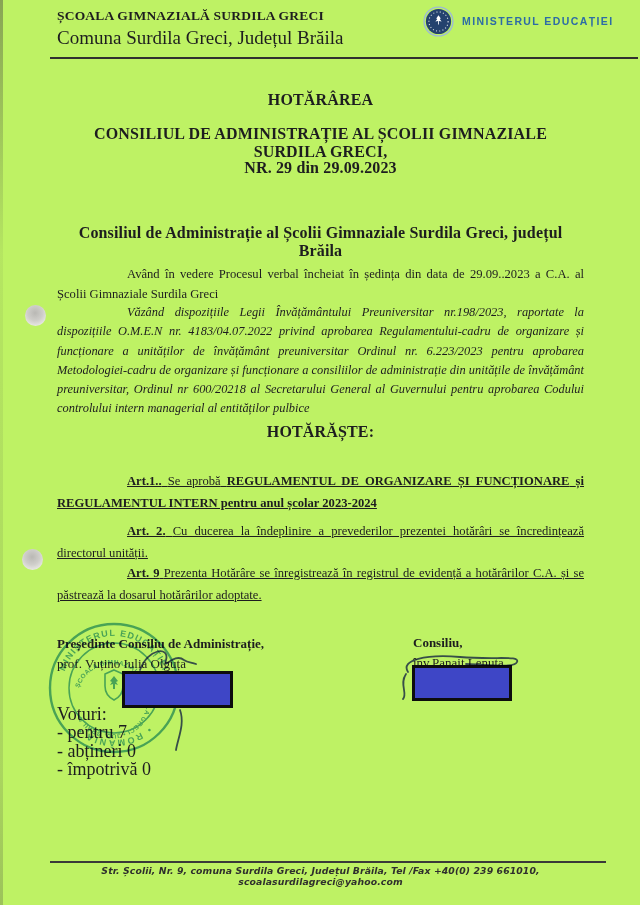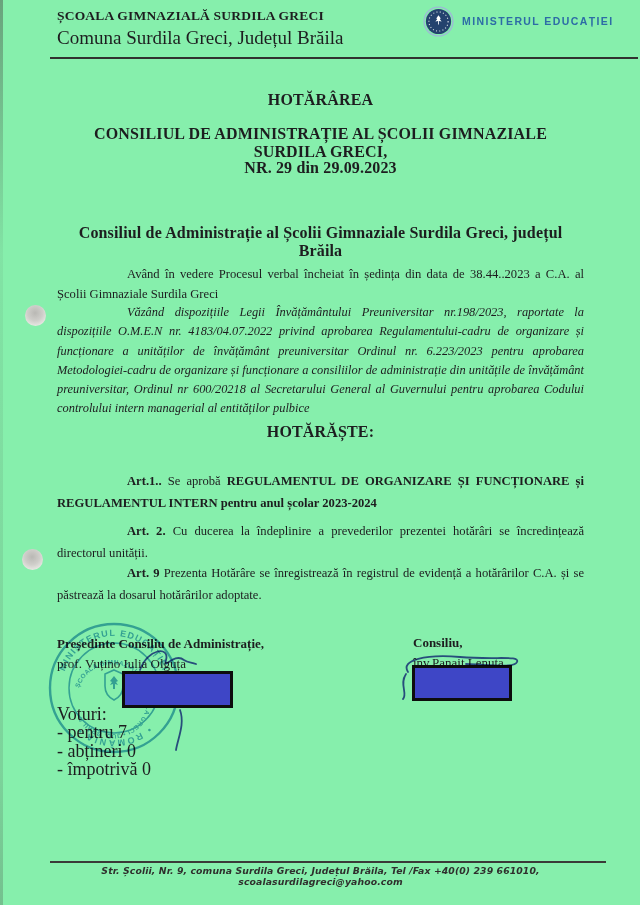--- a/index.html
+++ b/index.html
@@ -1,18 +1,18 @@
 <!DOCTYPE html>
 <html><head>
 <meta charset="utf-8">
 <style>
   html,body{margin:0;padding:0;background:#e8e8e6;}
   .page{
     position:relative;width:640px;height:905px;margin:0 auto;
-    background:#86efac;overflow:hidden;
+    background:#bef264;overflow:hidden;
     font-family:"Liberation Serif","DejaVu Serif",serif;
     color:#1d1d1f;
   }
   .abs{position:absolute;}
   .scan-edge{position:absolute;left:0;top:0;bottom:0;width:3px;
     background:linear-gradient(180deg,rgba(70,70,66,.45),rgba(70,70,66,.07) 28%,rgba(70,70,66,.16) 85%,rgba(70,70,66,.28));}
   
   .school-name{font-weight:bold;font-size:13.5px;letter-spacing:.2px;}
   .school-addr{font-size:19px;margin-top:3px;}
   .ministry{display:flex;align-items:center;gap:8px;}
@@ -20,21 +20,21 @@
     font-weight:bold;font-size:10.5px;letter-spacing:1.4px;color:#2d6ca6;}
   .rule{position:absolute;background:#31312f;height:2px;}
   .rule-thin{position:absolute;background:#3a3a38;height:1.5px;}
   
   .center{left:57px;width:527px;text-align:center;}
   .t-bold{font-weight:bold;font-size:16px;letter-spacing:.15px;}
   
   .para{left:57px;width:527px;font-size:12.6px;line-height:20px;
     text-align:justify;text-indent:70px;margin:0;}
   .italic{font-style:italic;line-height:19.3px;font-size:12.4px;}
-  .art{line-height:22px;}
+  .art{line-height:22px;text-decoration:underline;}
   .art b{font-weight:bold;}
   
   .sig-role{font-weight:bold;font-size:13px;}
   .sig-name{font-size:13px;margin-top:4px;}
   .redaction{position:absolute;background:#3e46c6;border:3px solid #0d0d0d;
     box-sizing:border-box;z-index:6;}
   .ink{position:absolute;z-index:7;mix-blend-mode:multiply;}
   .stamp{position:absolute;z-index:5;mix-blend-mode:multiply;opacity:.82;}
   
   .votes{font-size:18px;line-height:18.4px;}
@@ -68,21 +68,21 @@
     <span class="ministry-label">MINISTERUL EDUCAȚIEI</span>
   </div>
 
   <div class="rule" style="left:50px;top:57px;width:588px;"></div>
 
   <div class="abs center t-bold" style="top:91px;">HOTĂRÂREA</div>
   <div class="abs center t-bold" style="top:125px;">CONSILIUL DE ADMINISTRAȚIE AL ȘCOLII GIMNAZIALE  SURDILA GRECI,</div>
   <div class="abs center t-bold" style="top:159px;">NR. 29  din 29.09.2023</div>
   <div class="abs center t-bold" style="top:224px;">Consiliul de Administrație al Școlii Gimnaziale Surdila Greci, județul Brăila</div>
 
-  <p class="abs para" style="top:264px;">Având în vedere Procesul verbal încheiat în ședința din data de 38.44..2023 a C.A. al Școlii Gimnaziale Surdila Greci</p>
+  <p class="abs para" style="top:264px;">Având în vedere Procesul verbal încheiat în ședința din data de 29.09..2023 a C.A. al Școlii Gimnaziale Surdila Greci</p>
   <p class="abs para italic" style="top:303px;">Văzând dispozițiile Legii Învățământului Preuniversitar nr.198/2023,  raportate la dispozițiile O.M.E.N nr. 4183/04.07.2022 privind aprobarea Regulamentului-cadru de organizare și funcționare a unităților de învățământ preuniversitar Ordinul nr. 6.223/2023 pentru aprobarea Metodologiei-cadru de organizare și funcționare a consiliilor de administrație din unitățile de învățământ preuniversitar, Ordinul nr 600/20218 al Secretarului General al Guvernului pentru aprobarea Codului controlului intern managerial al entităților pulbice</p>
 
   <div class="abs center t-bold" style="top:423px;">HOTĂRĂȘTE:</div>
 
   <p class="abs para art" style="top:470px;"><b>Art.1..</b>
     <span>Se aprobă</span>
     <b>REGULAMENTUL DE ORGANIZARE ȘI FUNCȚIONARE</b>
     <b>și REGULAMENTUL INTERN  pentru anul școlar 2023-2024</b></p>
 
   <p class="abs para art" style="top:520px;"><b>Art. 2.</b>

